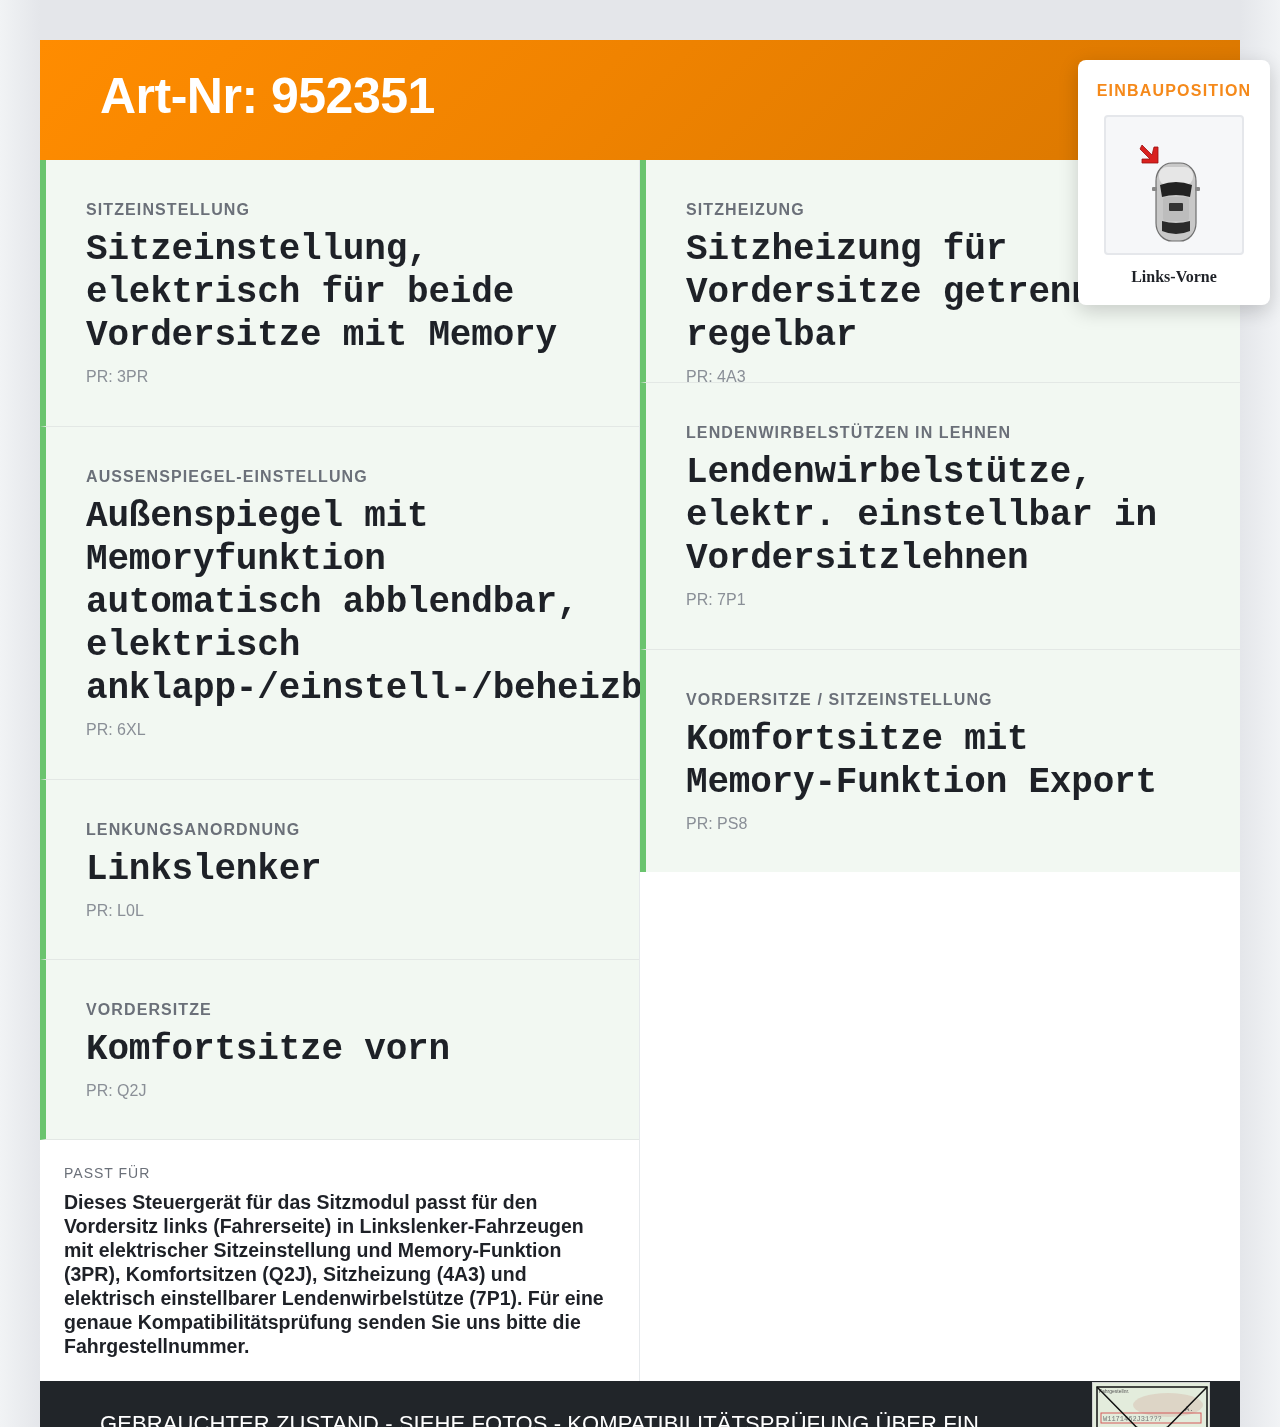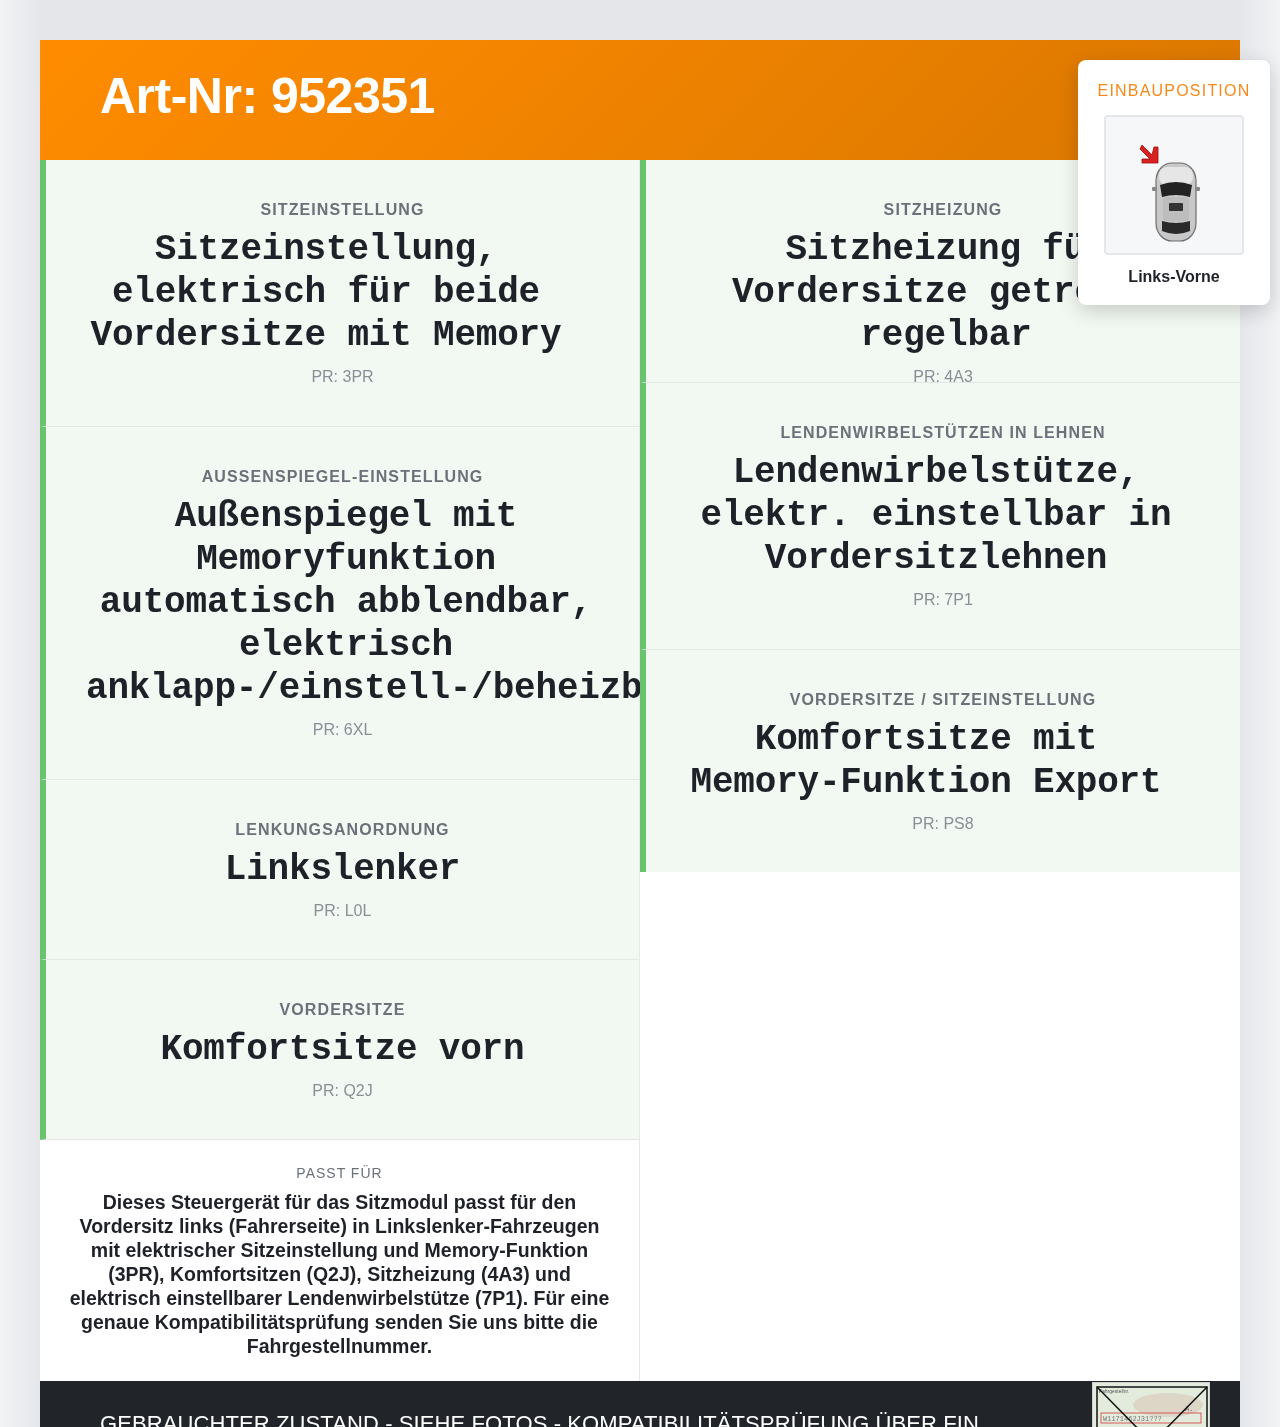--- a/index.html
+++ b/index.html
@@ -20,21 +20,21 @@
     }
     .header-title {
       position: absolute; left: 60px; top: 26px;
       color: #ffffff; font-weight: bold; font-size: 50px; letter-spacing: -0.5px;
       line-height: 60px;
     }
     .columns {
       position: absolute; left: 0; top: 120px; width: 1200px;
       display: flex;
     }
-    .col { width: 600px; display: flex; flex-direction: column; text-align: center; }
+    .col { width: 600px; display: flex; flex-direction: column; }
     .col-left { border-right: 1px solid #e6e9ec; }
     .card {
       background: #f2f8f2;
       border-left: 6px solid #6ac46e;
       border-bottom: 1px solid #e3e8e5;
       padding: 40px 40px 40px 40px;
     }
     .card-cat {
       font-size: 16px; font-weight: bold; color: #6b7079; letter-spacing: 1.1px;
       text-transform: uppercase; line-height: 20px; margin-bottom: 8px;
@@ -72,30 +72,30 @@
       position: absolute; left: 1052px; top: 1px; width: 118px; height: 85px;
       background: #eef0ea; border: 1px solid #d0d0d0; overflow: hidden;
     }
     .einbau {
       position: absolute; left: 1038px; top: 20px; width: 192px; height: 245px;
       background: #ffffff; border-radius: 8px;
       box-shadow: 0 6px 20px rgba(0,0,0,0.18);
       text-align: center;
     }
     .einbau-label {
-      margin-top: 21px; font-size: 16px; font-weight: normal; color: #f5891a;
+      margin-top: 21px; font-size: 16px; font-weight: bold; color: #f5891a;
       letter-spacing: 1.2px; line-height: 20px;
     }
     .einbau-img {
       margin: 14px auto 0 auto; width: 140px; height: 140px;
       background: #f6f7f9; border: 2px solid #e5e7eb; border-radius: 4px;
       position: relative;
     }
     .einbau-pos {
-      margin-top: 12px; font-size: 16px; font-weight: bold; color: #1e2127; line-height: 20px;
+      margin-top: 12px; font-size: 16px; font-weight: bold; color: #1e2127; line-height: 20px; font-family: Liberation Serif, serif;
     }
   </style>
 </head>
 <body>
 
 <div class="page">
 
   <div class="header">
     <div class="header-title">Art-Nr: 952351</div>
   </div>

